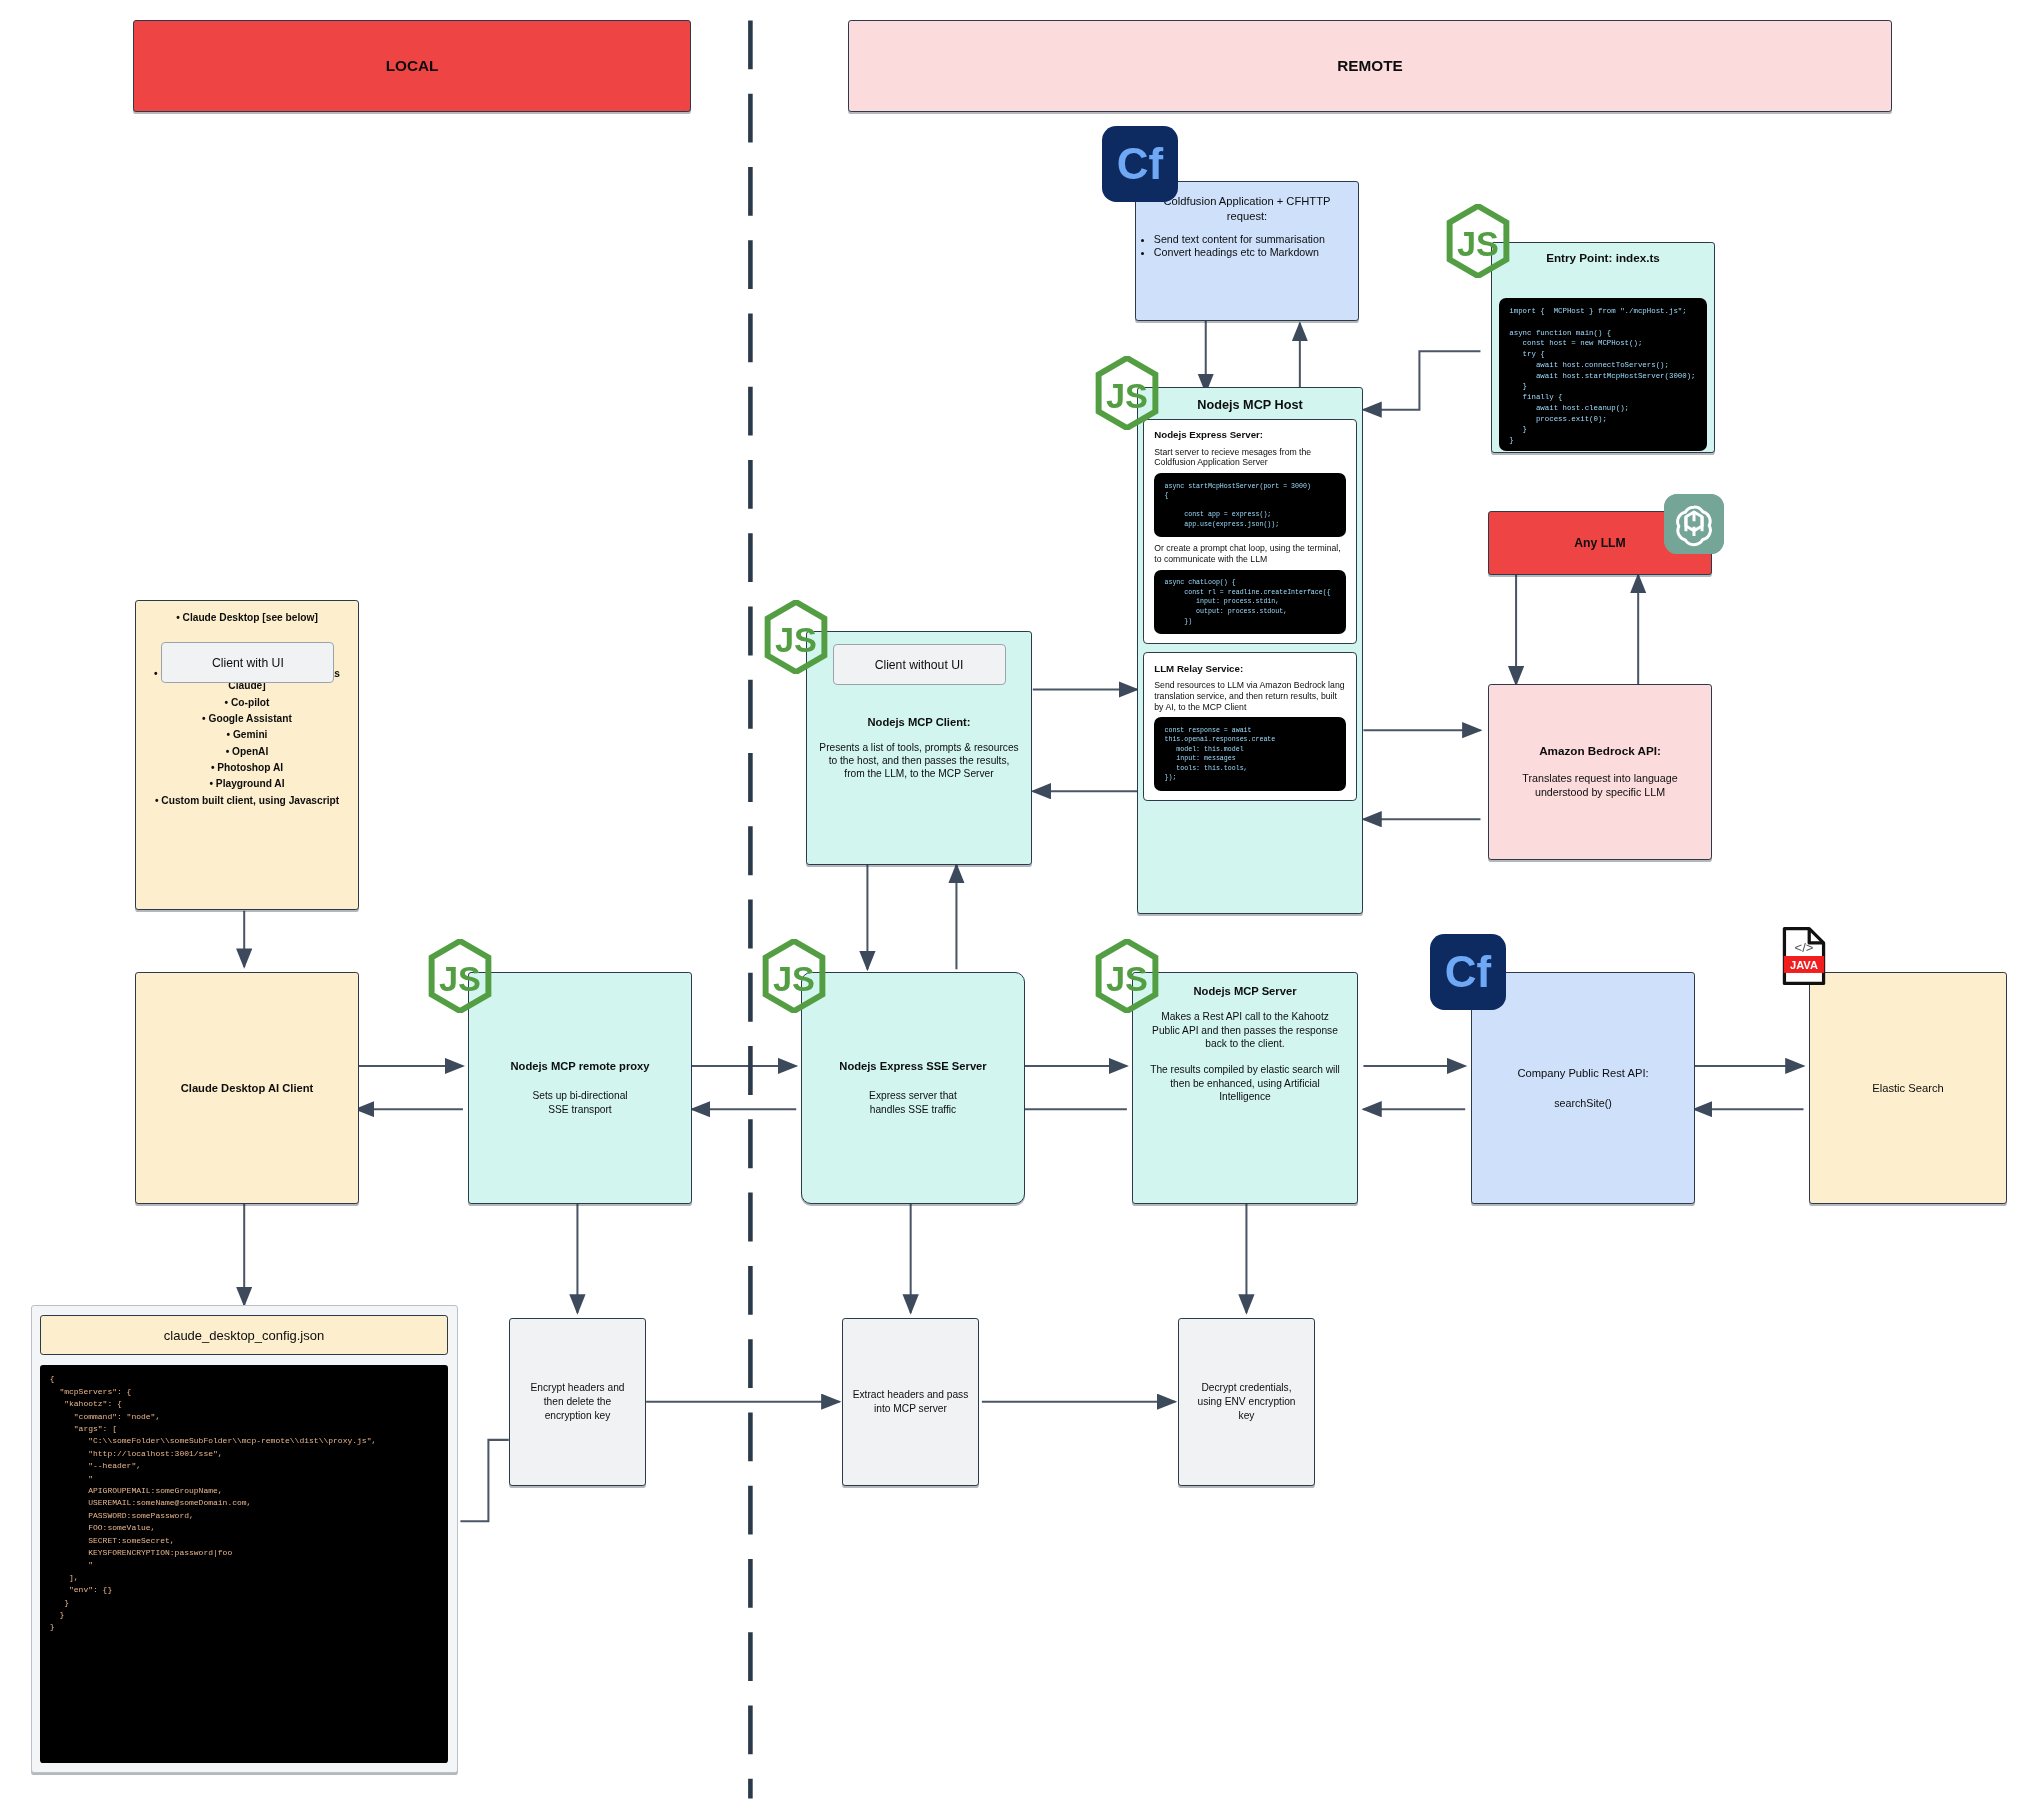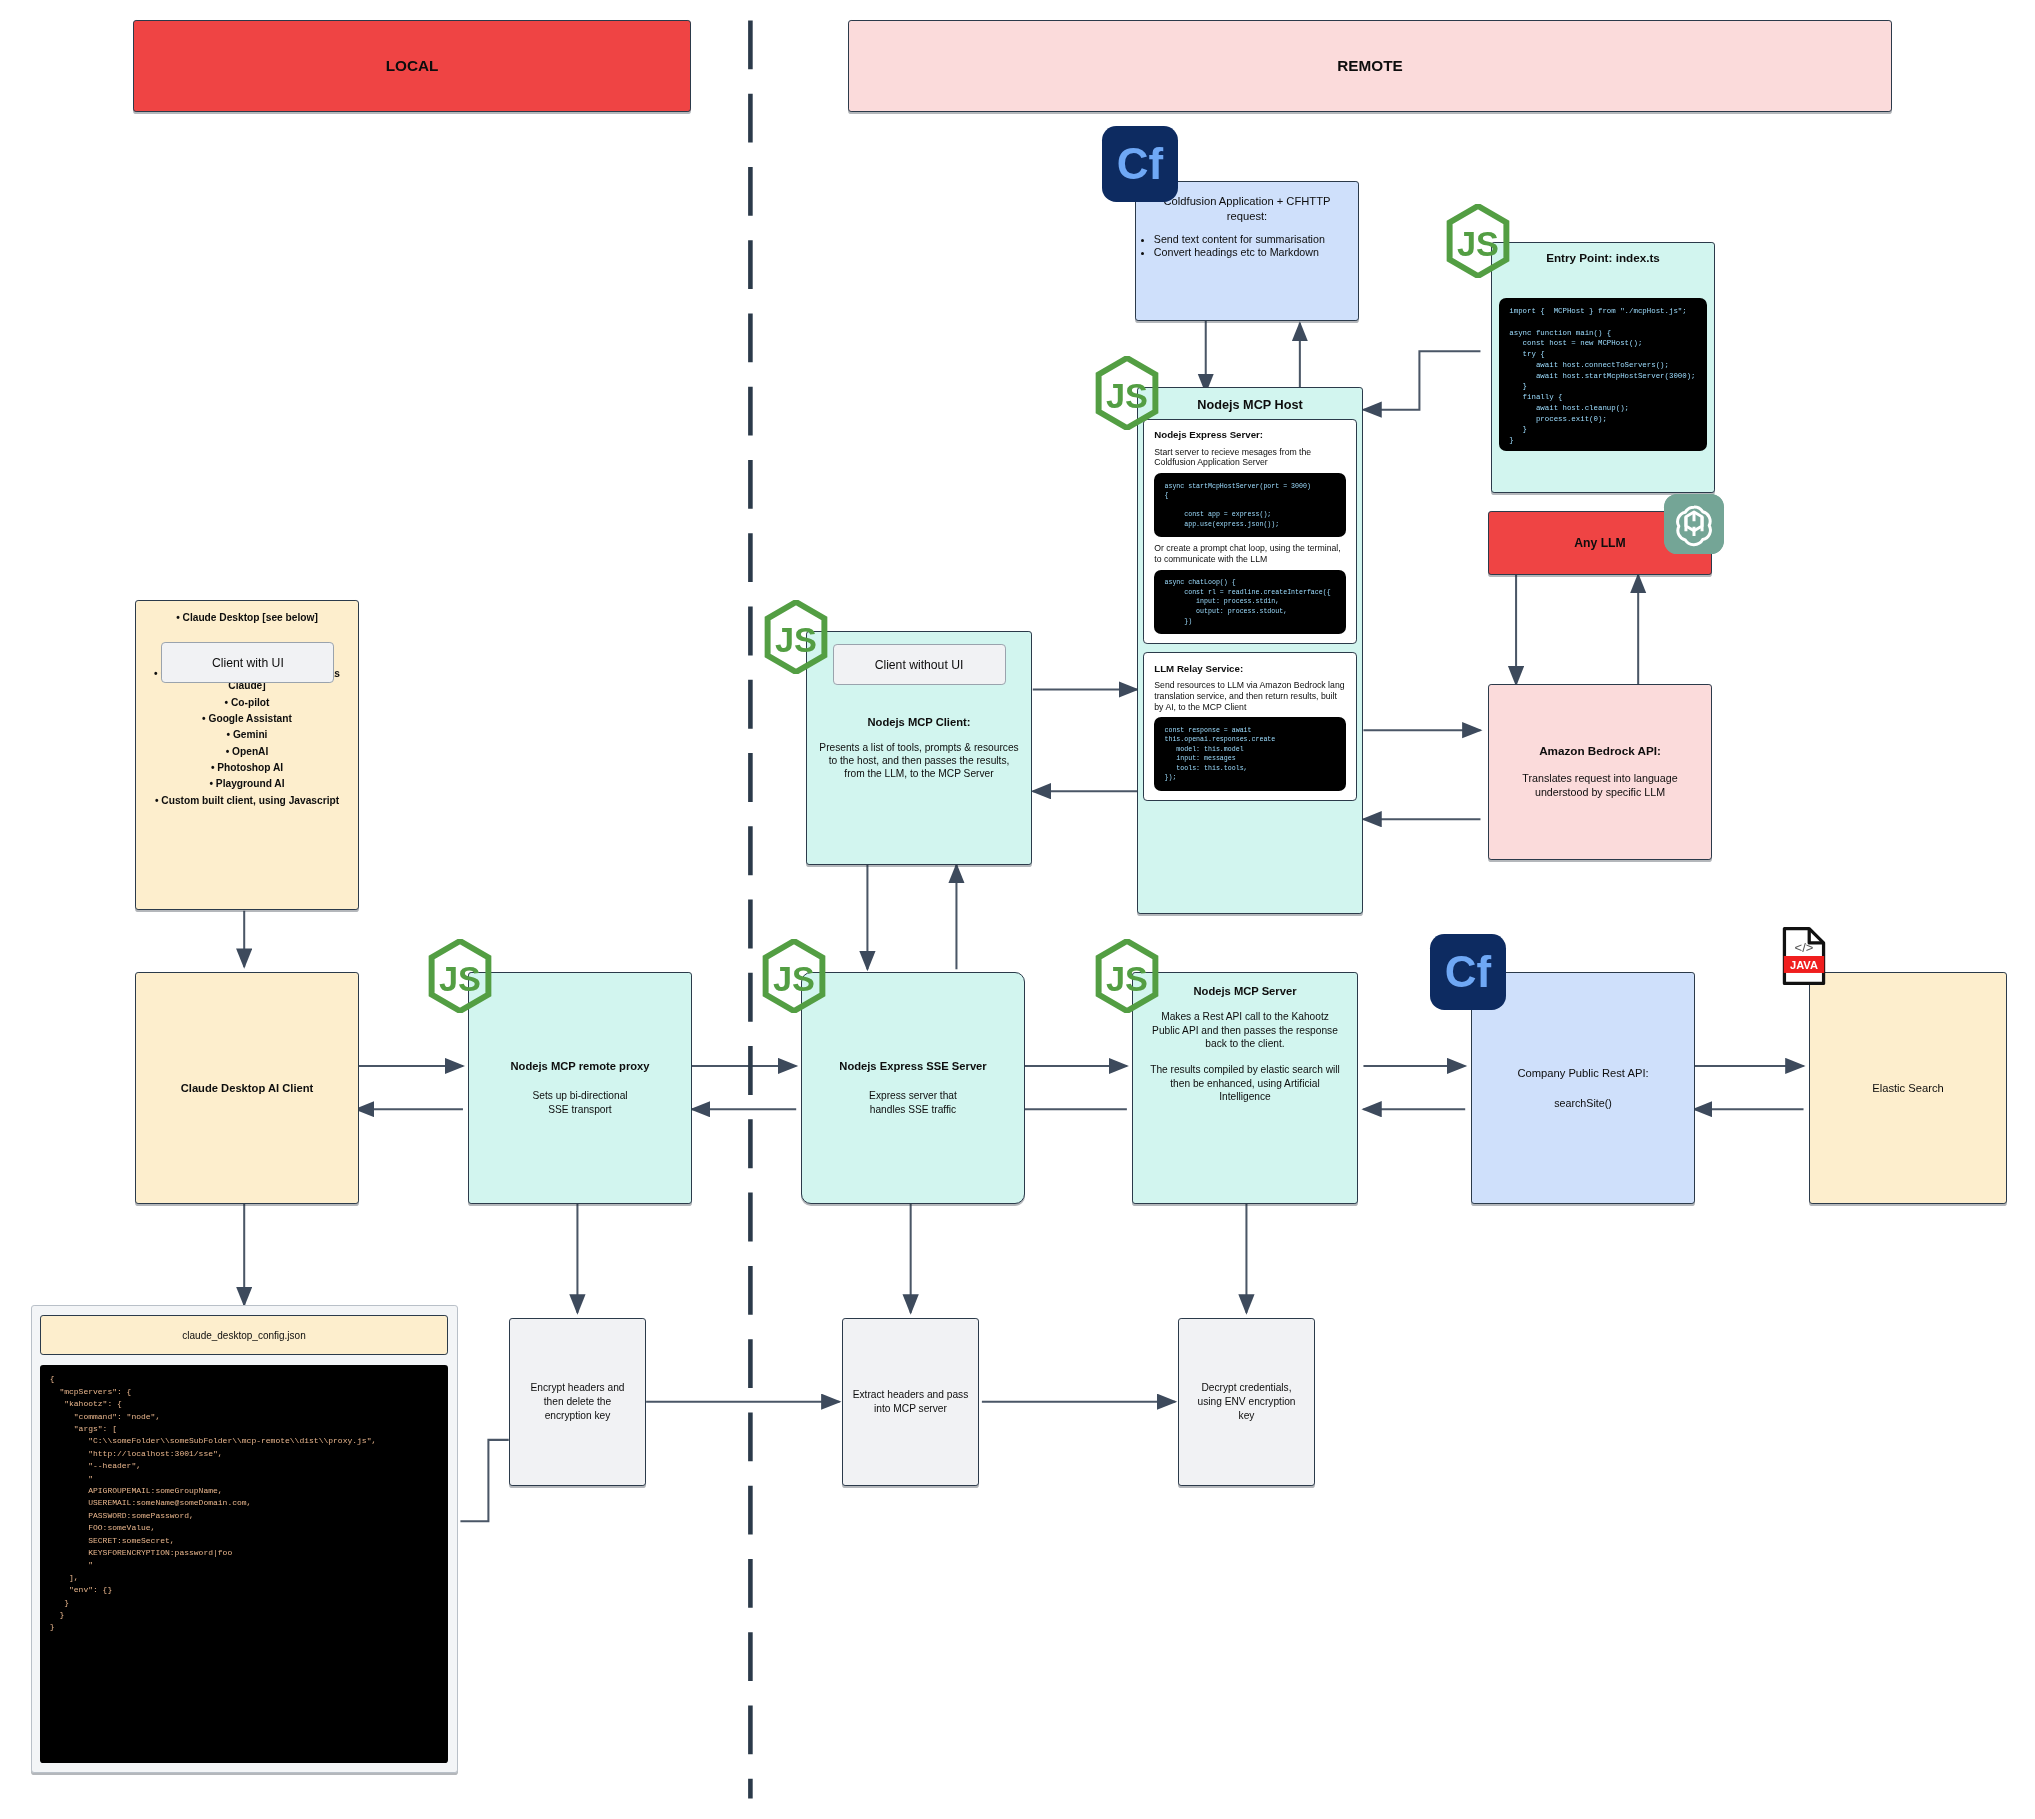--- a/index.html
+++ b/index.html
@@ -136,21 +136,21 @@
 
   <div class="box blue" style="left:1135px;top:181px;width:224px;height:140px;justify-content:flex-start;padding:12.2px 11.2px;">
     <div class="ttl" style="font-size:11.2px;font-weight:normal;line-height:1.3;">Coldfusion Application + CFHTTP request:</div>
     <ul class="b" style="font-size:10.7px;line-height:1.3;margin-top:9.2px;width:100%;">
       <li>Send text content for summarisation</li>
       <li>Convert headings etc to Markdown</li>
     </ul>
   </div>
   <div class="icon cf" style="left:1102px;top:126px;">Cf</div>
 
-  <div class="box teal" style="left:1491px;top:242px;width:224px;height:251px;justify-content:flex-start;padding:8.1px 7.1px;">
+  <div class="box teal" style="left:1491px;top:242px;width:224px;height:211px;justify-content:flex-start;padding:8.1px 7.1px;">
     <div class="ttl" style="font-size:11.7px;margin-bottom:6.1px;">Entry Point: index.ts</div>
     <div class="code" style="width:100%;font-size:7.4px;height:153px;box-sizing:border-box;color:#9cdcfe;">import {  MCPHost } from "./mcpHost.js";
 
 async function main() {
    const host = new MCPHost();
    try {
       await host.connectToServers();
       await host.startMcpHostServer(3000);
    }
    finally {
@@ -281,21 +281,21 @@
   </div>
   <div class="box grey" style="left:842px;top:1318px;width:137px;height:168px;padding:0 9.2px;">
     <div style="font-size:10.2px;line-height:1.4;">Extract headers and pass into MCP server</div>
   </div>
   <div class="box grey" style="left:1178px;top:1318px;width:137px;height:168px;padding:0 9.2px;">
     <div style="font-size:10.2px;line-height:1.4;">Decrypt credentials, using ENV encryption key</div>
   </div>
 
   <div class="box white" style="left:30.5px;top:1305px;width:427px;height:468px;justify-content:flex-start;padding:9.2px 8.1px;border-width:1px;border-color:#b9c0c8;background:#f3f5f7;">
     <div style="box-sizing:border-box;width:100%;background:#fdeecd;border:1px solid #2b3a4a;border-radius:3.1px;
-                display:flex;align-items:center;justify-content:center;height:40px;font-size:10px;">
+                display:flex;align-items:center;justify-content:center;height:40px;font-size:13px;">
       <span>claude_desktop_config.json</span>
     </div>
     <div class="code" style="width:100%;margin-top:10.2px;font-size:8px;color:#e8b58c;line-height:1.55;box-sizing:border-box;flex:1;border-radius:3.1px;">{
   "mcpServers": {
    "kahootz": {
      "command": "node",
      "args": [
         "C:\\someFolder\\someSubFolder\\mcp-remote\\dist\\proxy.js",
         "http://localhost:3001/sse",
         "--header",

